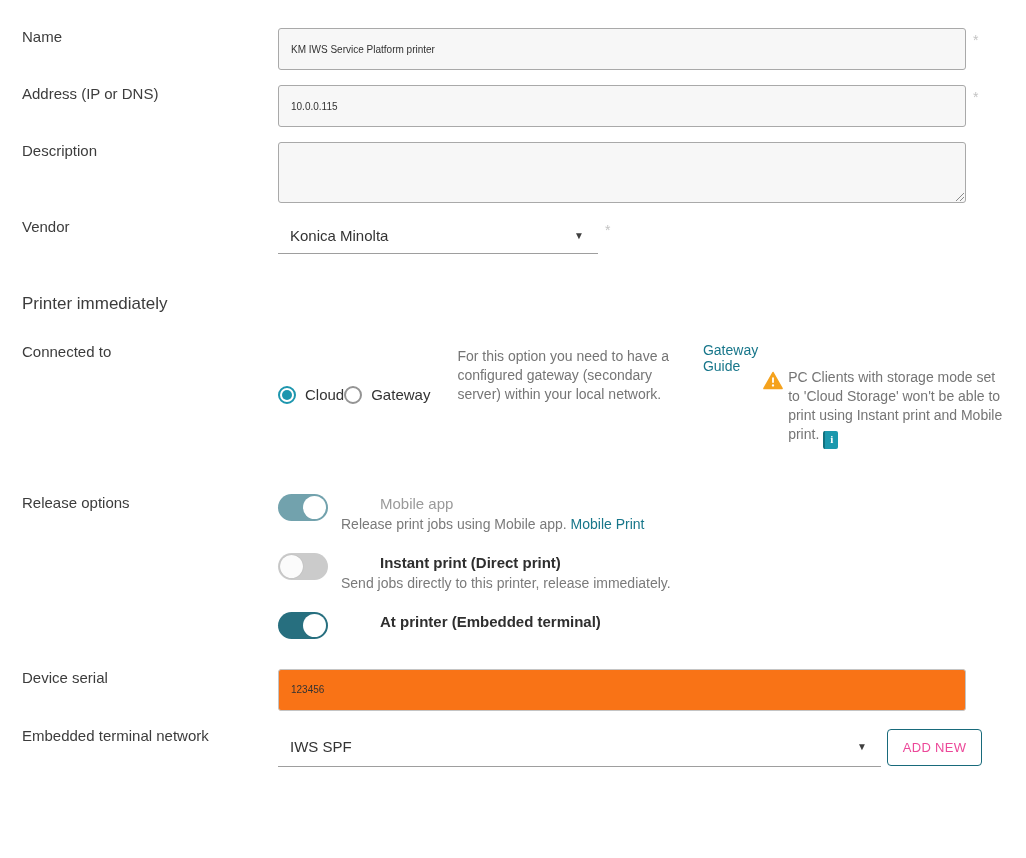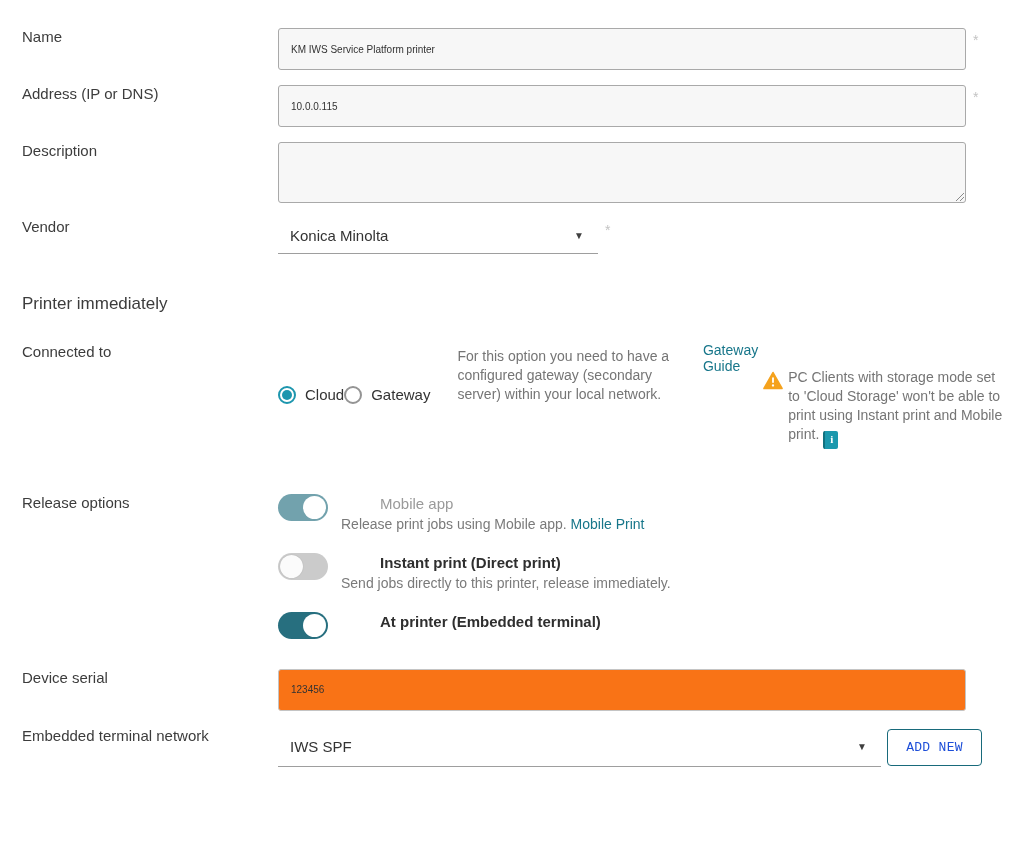--- a/index.html
+++ b/index.html
@@ -91,22 +91,22 @@
 
   .toggle-title { font-size:15px; font-weight:600; color:#2f2f2f; padding-top:3px;margin-left:39px; }
   .toggle-title--muted { color:#9a9a9a; font-weight:400; }
   .toggle-desc { font-size:14px; color:#7a7a7a; margin-top:3px; line-height:19px; }
 
   .template-field { width:704px; display:flex; align-items:flex-start; }
   .template-select { flex:1; height:40px; }
   .add-new-btn {
     margin-left:6px; width:95px; height:37px; margin-top:2px;
     background:#ffffff; border:1px solid #186a7b; border-radius:4px;
-    color:#1d4ed8; font-size:13px; letter-spacing:.3px;
-    font-family:Liberation Mono, monospace; cursor:pointer;
+    color:#ec4899; font-size:13px; letter-spacing:.3px;
+    font-family:Liberation Sans, sans-serif; cursor:pointer;
   }
 
   .mt-30 { margin-top:30px; }
   .mt-16 { margin-top:16px; }
   .release-row { margin-top:43px; }
 </style>
 </head>
 <body>
 
 <div class="form">

